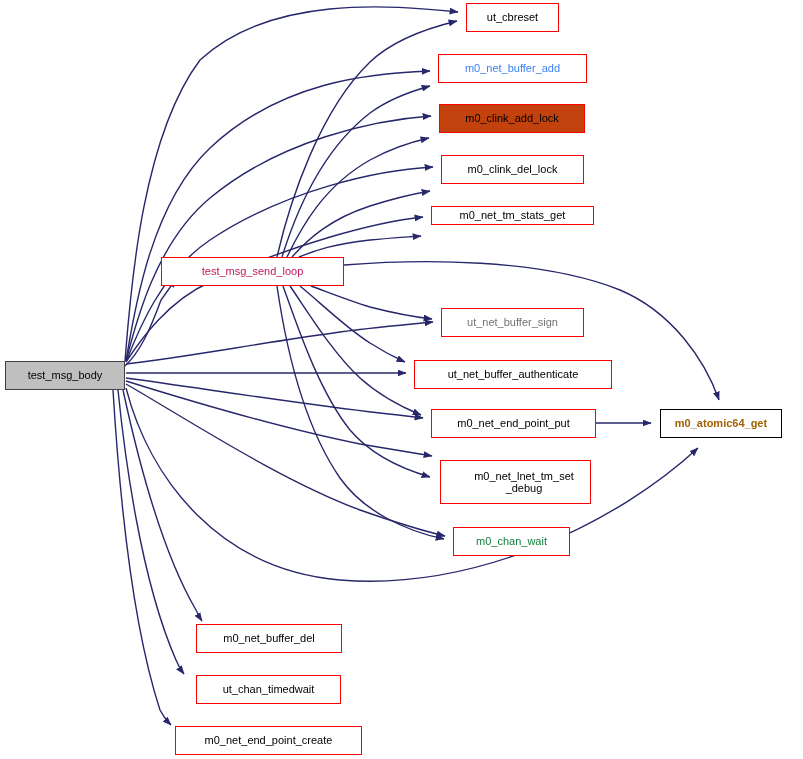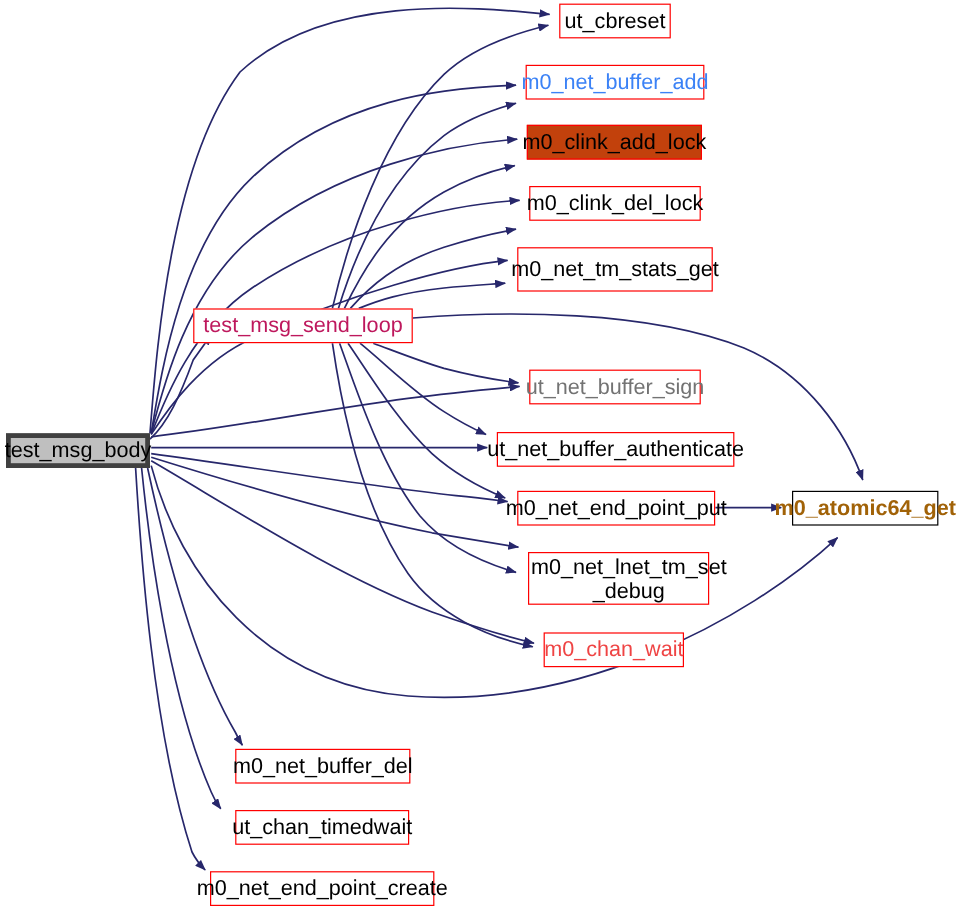--- a/index.html
+++ b/index.html
@@ -28,29 +28,29 @@
   .node {
     position: absolute;
     box-sizing: border-box;
     display: flex;
     align-items: center;
     justify-content: center;
     text-align: center;
     line-height: 1.08;
     white-space: pre;
     color: #000000;
-    font-size: 18px;
+    font-size: 11px;
     font-family: "Liberation Sans", sans-serif;
     background: #ffffff;
     border: 1px solid #ff0000;
     z-index: 5;
   }
   .node.style-current {
     background: #bfbfbf;
-    border: 4px solid #404040;
+    border: 1px solid #404040;
   }
   .node.style-plain {
     background: #ffffff;
     border: 1px solid #000000;
   }
   .node.two-line {
     line-height: 1.12;
     padding-left: 17px;
   }
 </style>
@@ -96,26 +96,26 @@
       </g>
   </svg>
 
   <div id="nodes-group">
       <div class="node style-current" title="test_msg_body" style="left: 5px; top: 361px; width: 120px; height: 29px; background: rgb(191, 191, 191); border-color: rgb(64, 64, 64); color: rgb(0, 0, 0);"><span>test_msg_body</span></div>
       <div class="node style-callee" title="test_msg_send_loop" style="left: 161px; top: 257px; width: 183px; height: 29px; background: rgb(255, 255, 255); border-color: rgb(255, 0, 0); color: #be185d;"><span>test_msg_send_loop</span></div>
       <div class="node style-callee" title="ut_cbreset" style="left: 466px; top: 3px; width: 93px; height: 29px; background: rgb(255, 255, 255); border-color: rgb(255, 0, 0); color: rgb(0, 0, 0);"><span>ut_cbreset</span></div>
       <div class="node style-callee" title="m0_net_buffer_add" style="left: 438px; top: 54px; width: 149px; height: 29px; background: rgb(255, 255, 255); border-color: rgb(255, 0, 0); color: #3b82f6;"><span>m0_net_buffer_add</span></div>
       <div class="node style-callee" title="m0_clink_add_lock" style="left: 439px; top: 104px; width: 146px; height: 29px; background: #c2410c; border-color: rgb(255, 0, 0); color: rgb(0, 0, 0);"><span>m0_clink_add_lock</span></div>
       <div class="node style-callee" title="m0_clink_del_lock" style="left: 441px; top: 155px; width: 143px; height: 29px; background: rgb(255, 255, 255); border-color: rgb(255, 0, 0); color: rgb(0, 0, 0);"><span>m0_clink_del_lock</span></div>
-      <div class="node style-callee" title="m0_net_tm_stats_get" style="left: 431px; top: 206px; width: 163px; height: 37px; background: rgb(255, 255, 255); border-color: rgb(255, 0, 0); color: rgb(0, 0, 0);"><span>m0_net_tm_stats_get</span></div>
+      <div class="node style-callee" title="m0_net_tm_stats_get" style="left: 431px; top: 206px; width: 163px; height: 19px; background: rgb(255, 255, 255); border-color: rgb(255, 0, 0); color: rgb(0, 0, 0);"><span>m0_net_tm_stats_get</span></div>
       <div class="node style-callee" title="ut_net_buffer_sign" style="left: 441px; top: 308px; width: 143px; height: 29px; background: rgb(255, 255, 255); border-color: rgb(255, 0, 0); color: #737373;"><span>ut_net_buffer_sign</span></div>
       <div class="node style-callee" title="ut_net_buffer_authenticate" style="left: 414px; top: 360px; width: 198px; height: 29px; background: rgb(255, 255, 255); border-color: rgb(255, 0, 0); color: rgb(0, 0, 0); align-items: center;"><span>ut_net_buffer_authenticate</span></div>
       <div class="node style-callee" title="m0_net_end_point_put" style="left: 431px; top: 409px; width: 165px; height: 29px; background: rgb(255, 255, 255); border-color: rgb(255, 0, 0); color: rgb(0, 0, 0);"><span>m0_net_end_point_put</span></div>
       <div class="node style-callee two-line" title="m0_net_lnet_tm_set _debug" style="left: 440px; top: 460px; width: 151px; height: 44px; background: rgb(255, 255, 255); border-color: rgb(255, 0, 0); color: rgb(0, 0, 0);"><span>m0_net_lnet_tm_set
 _debug</span></div>
-      <div class="node style-callee" title="m0_chan_wait" style="left: 453px; top: 527px; width: 117px; height: 29px; background: rgb(255, 255, 255); border-color: rgb(255, 0, 0); color: #ef4444;"><span>m0_chan_wait</span></div>
+      <div class="node style-callee" title="m0_chan_wait" style="left: 453px; top: 527px; width: 117px; height: 29px; background: rgb(255, 255, 255); border-color: rgb(255, 0, 0); color: #15803d;"><span>m0_chan_wait</span></div>
       <div class="node style-plain" title="m0_atomic64_get" style="left: 660px; top: 409px; width: 122px; height: 29px; background: rgb(255, 255, 255); border-color: rgb(0, 0, 0); color: #a16207; font-weight: bold;"><span>m0_atomic64_get</span></div>
       <div class="node style-callee" title="m0_net_buffer_del" style="left: 196px; top: 624px; width: 146px; height: 29px; background: rgb(255, 255, 255); border-color: rgb(255, 0, 0); color: rgb(0, 0, 0);"><span>m0_net_buffer_del</span></div>
       <div class="node style-callee" title="ut_chan_timedwait" style="left: 196px; top: 675px; width: 145px; height: 29px; background: rgb(255, 255, 255); border-color: rgb(255, 0, 0); color: rgb(0, 0, 0);"><span>ut_chan_timedwait</span></div>
       <div class="node style-callee" title="m0_net_end_point_create" style="left: 175px; top: 726px; width: 187px; height: 29px; background: rgb(255, 255, 255); border-color: rgb(255, 0, 0); color: rgb(0, 0, 0);"><span>m0_net_end_point_create</span></div>
     </div>
 
 </div>
 
 </body></html>

